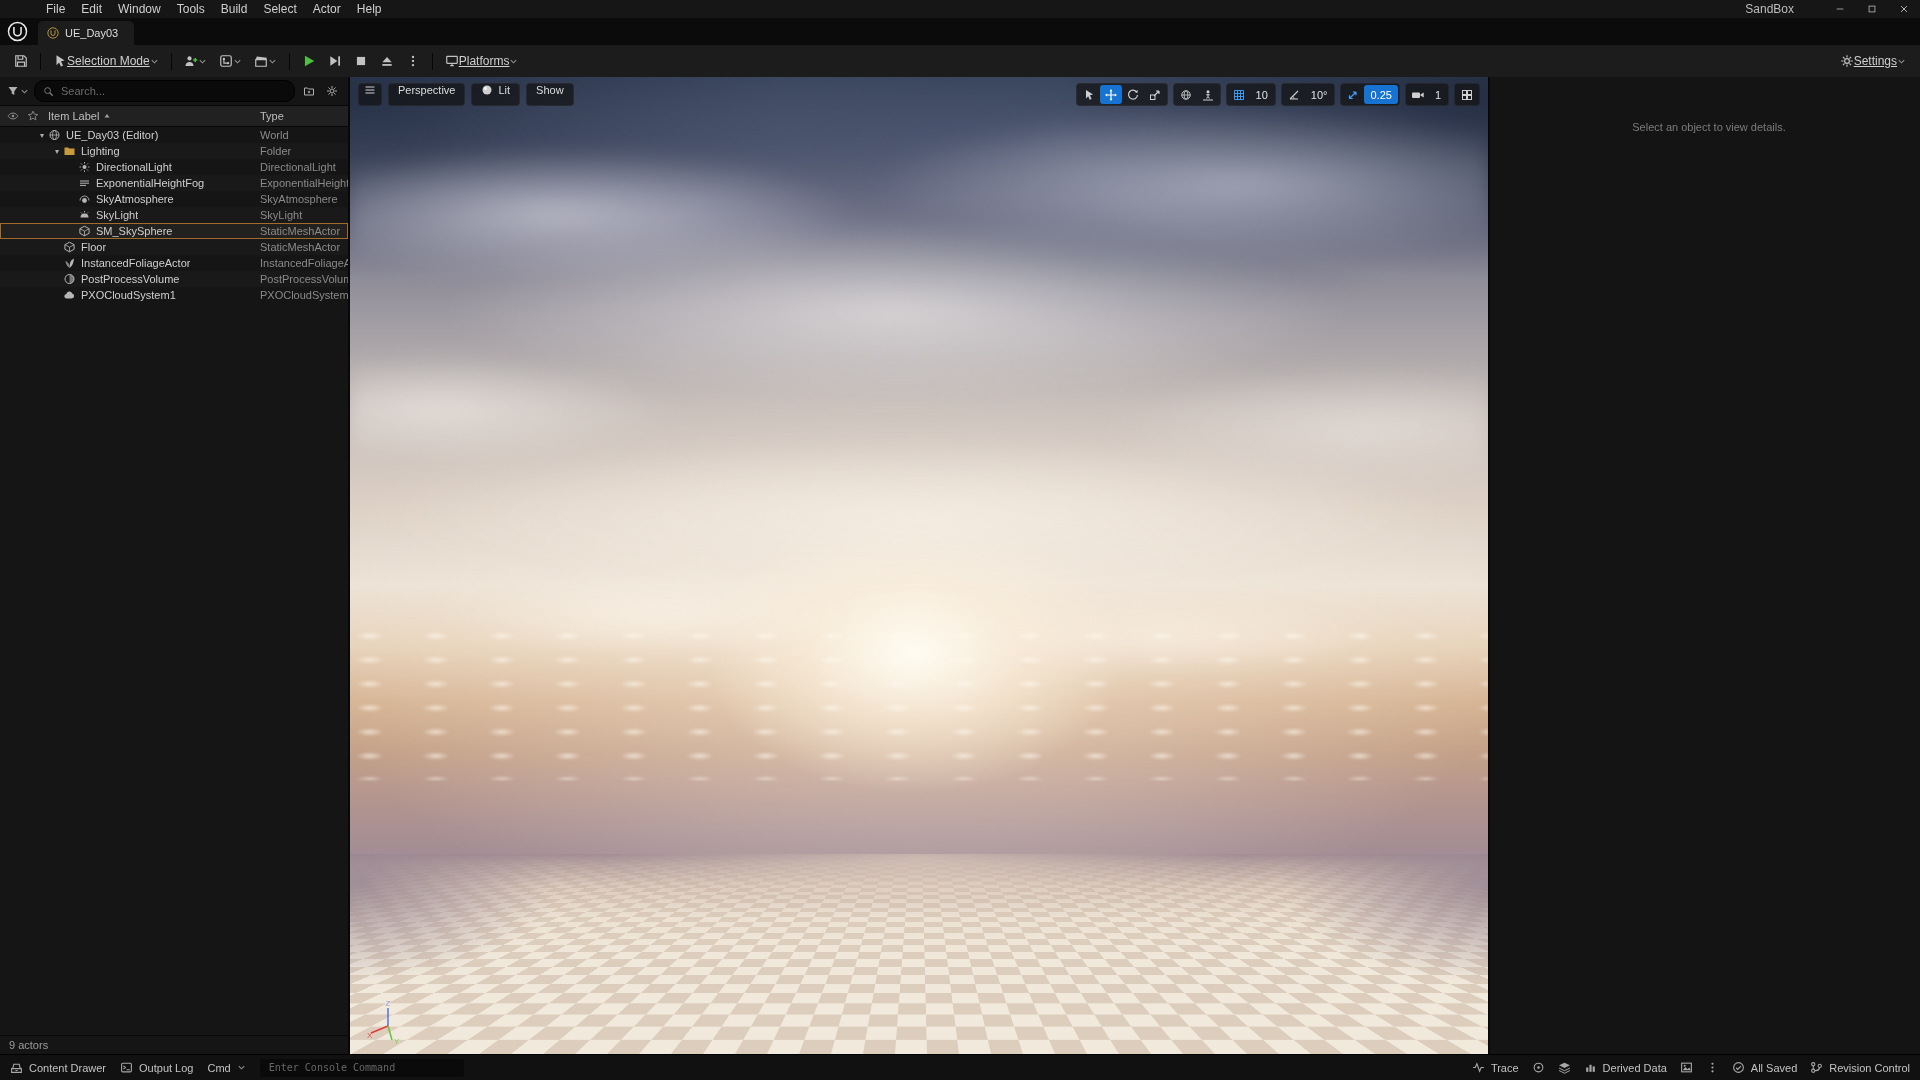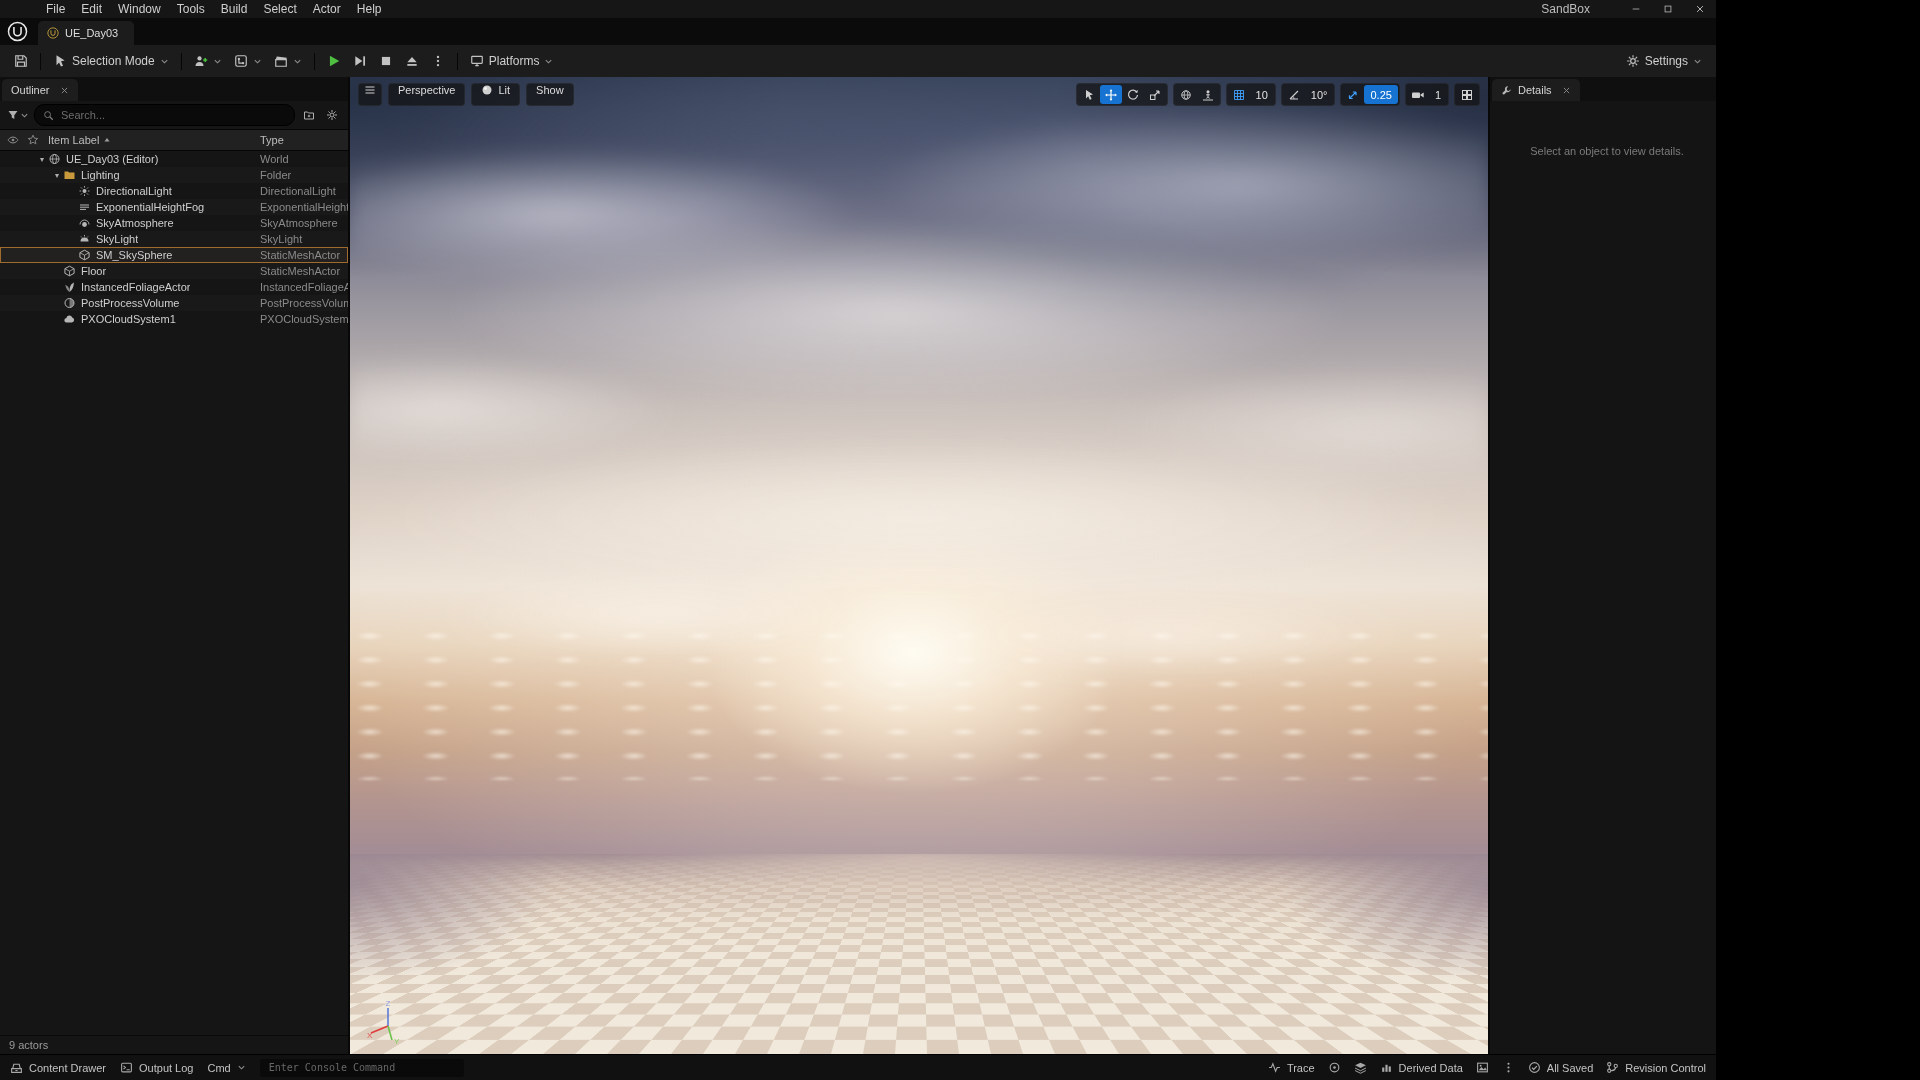--- a/index.html
+++ b/index.html
@@ -1,37 +1,37 @@
 <!DOCTYPE html>
 <html><head>
 <meta charset="utf-8">
 <style>
   html,body{margin:0;padding:0;width:1920px;height:1080px;overflow:hidden;background:#000;}
-  #app{position:relative;width:1716px;height:1080px;background:#080808;font-family:"Liberation Sans",sans-serif;font-size:12px;color:#c9c9c9;}
+  #app{position:relative;width:1920px;height:1080px;background:#080808;font-family:"Liberation Sans",sans-serif;font-size:12px;color:#c9c9c9;}
   [data-icon]{display:inline-flex;}
   [data-icon] svg{width:100%;height:100%;display:block;}
 
   
   .menubar{position:absolute;top:0;left:0;right:0;height:18px;background:#161616;display:flex;align-items:center;}
   .menu-items{display:flex;margin-left:38px;}
   .menu-item{padding:1px 8px;color:#cfcfcf;font-size:12px;cursor:default;}
   .menubar-right{margin-left:auto;display:flex;align-items:center;height:100%;}
   .project-name{color:#bdbdbd;margin-right:30px;font-size:12px;}
   .win-btn{width:32px;height:18px;display:flex;align-items:center;justify-content:center;color:#b5b5b5;}
   .win-btn span{width:10px;height:10px;}
 
   
   .tabbar{position:absolute;top:18px;left:0;right:0;height:27px;background:#0b0b0b;display:flex;align-items:flex-end;}
   .ue-logo{position:absolute;left:7px;top:3px;width:21px;height:21px;color:#e8e8e8;}
   .level-tab{margin-left:38px;height:24px;display:flex;align-items:center;gap:6px;background:#1c1c1c;border-radius:5px 5px 0 0;padding:0 16px 0 9px;font-size:11px;color:#dedede;}
   .level-tab .ticon{width:12px;height:12px;color:#cfa93f;}
 
   
   .toolbar{position:absolute;top:45px;left:0;right:0;height:32px;background:#1c1c1c;display:flex;align-items:center;padding:0 8px;box-sizing:border-box;}
-  .tbtn{height:24px;display:flex;align-items:center;gap:5px;padding:0 6px;border-radius:3px;color:#cfcfcf;font-size:12px;cursor:default;}
+  .tbtn{height:24px;display:flex;align-items:center;padding:0 6px;border-radius:3px;color:#cfcfcf;font-size:12px;cursor:default;text-decoration:underline;}
   .tico{width:14px;height:14px;color:#c2c2c2;}
   .chev{width:9px;height:9px;color:#8f8f8f;}
   .tsep{width:1px;height:17px;background:#060606;margin:0 6px;}
   .play-green{color:#4fbf42;}
   .toolbar-right{margin-left:auto;display:flex;align-items:center;}
 
   
   .panel-tabs{height:24px;background:#0f0f0f;display:flex;align-items:flex-end;flex:none;}
   .panel-tab{height:22px;margin-left:2px;background:#1d1d1d;border-radius:5px 5px 0 0;display:flex;align-items:center;gap:6px;padding:0 9px;font-size:11px;color:#d5d5d5;}
   .ptab-ico{width:11px;height:11px;color:#b5b5b5;}
@@ -320,30 +320,20 @@
         <span class="chev" data-icon="chevd">
             <svg viewBox="0 0 10 10">
               <path d="M2 3.5l3 3 3-3" fill="none" stroke="currentColor" stroke-width="1.2"></path>
             </svg>
           </span>
       </div>
     </div>
   </div>
 
   <div class="outliner">
-    <div class="panel-tabs">
-      <div class="panel-tab">
-        <span>Outliner</span>
-        <span class="ptab-close" data-icon="close">
-            <svg viewBox="0 0 12 12">
-              <path d="M2.5 2.5l7 7M9.5 2.5l-7 7" stroke="currentColor" stroke-width="1.2"></path>
-            </svg>
-          </span>
-      </div>
-    </div>
     <div class="o-toolbar">
       <span class="filter-btn">
           <span class="f" data-icon="funnel">
             <svg viewBox="0 0 12 12">
               <path d="M1.5 2h9L7.3 6.2V10L4.7 8.6V6.2z" fill="currentColor"></path>
             </svg>
           </span>
           <span class="chev" data-icon="chevd">
             <svg viewBox="0 0 10 10">
               <path d="M2 3.5l3 3 3-3" fill="none" stroke="currentColor" stroke-width="1.2"></path>
@@ -695,35 +685,20 @@
       <line x1="26" y1="28" x2="26" y2="10" stroke="#5d7ad8" stroke-width="1.6"></line>
       <line x1="26" y1="28" x2="9" y2="35" stroke="#e03c3c" stroke-width="1.6"></line>
       <line x1="26" y1="28" x2="30" y2="42" stroke="#6cc24a" stroke-width="1.6"></line>
       <text x="26" y="8" fill="#8d9bdf" font-size="8" text-anchor="middle">Z</text>
       <text x="5" y="40" fill="#e05555" font-size="8">X</text>
       <text x="32" y="46" fill="#7fd058" font-size="8">Y</text>
     </svg>
   </div>
 
   <div class="details">
-    <div class="panel-tabs">
-      <div class="panel-tab">
-        <span class="ptab-ico" data-icon="wrench">
-            <svg viewBox="0 0 12 12">
-              <path d="M7.5 1.5a3 3 0 0 0-3 4.2L1.3 8.9l1.8 1.8 3.2-3.2a3 3 0 0 0 4.2-3l-2 2-1.8-.5-.5-1.8z" fill="currentColor"></path>
-            </svg>
-          </span>
-        <span>Details</span>
-        <span class="ptab-close" data-icon="close">
-            <svg viewBox="0 0 12 12">
-              <path d="M2.5 2.5l7 7M9.5 2.5l-7 7" stroke="currentColor" stroke-width="1.2"></path>
-            </svg>
-          </span>
-      </div>
-    </div>
     <div class="details-body">
       <div class="empty-msg">Select an object to view details.</div>
     </div>
   </div>
 
   <div class="statusbar">
     <div class="sb-item">
       <span class="sb-ico" data-icon="drawer">
           <svg viewBox="0 0 12 12">
             <path d="M1.5 7h9v3.5h-9zM2.5 7l1-4h5l1 4" fill="none" stroke="currentColor"></path>

